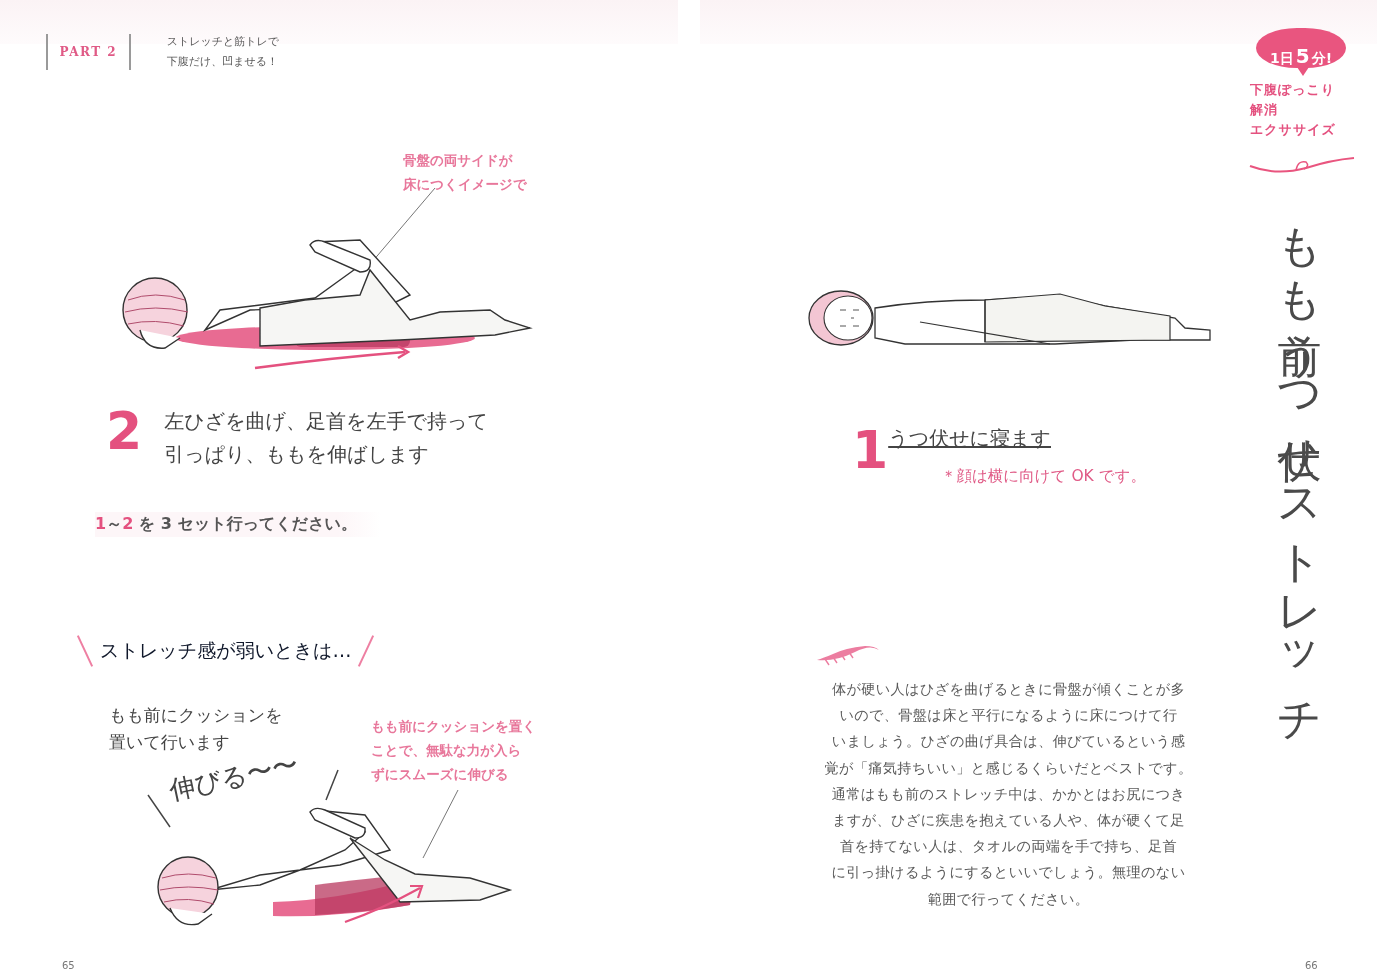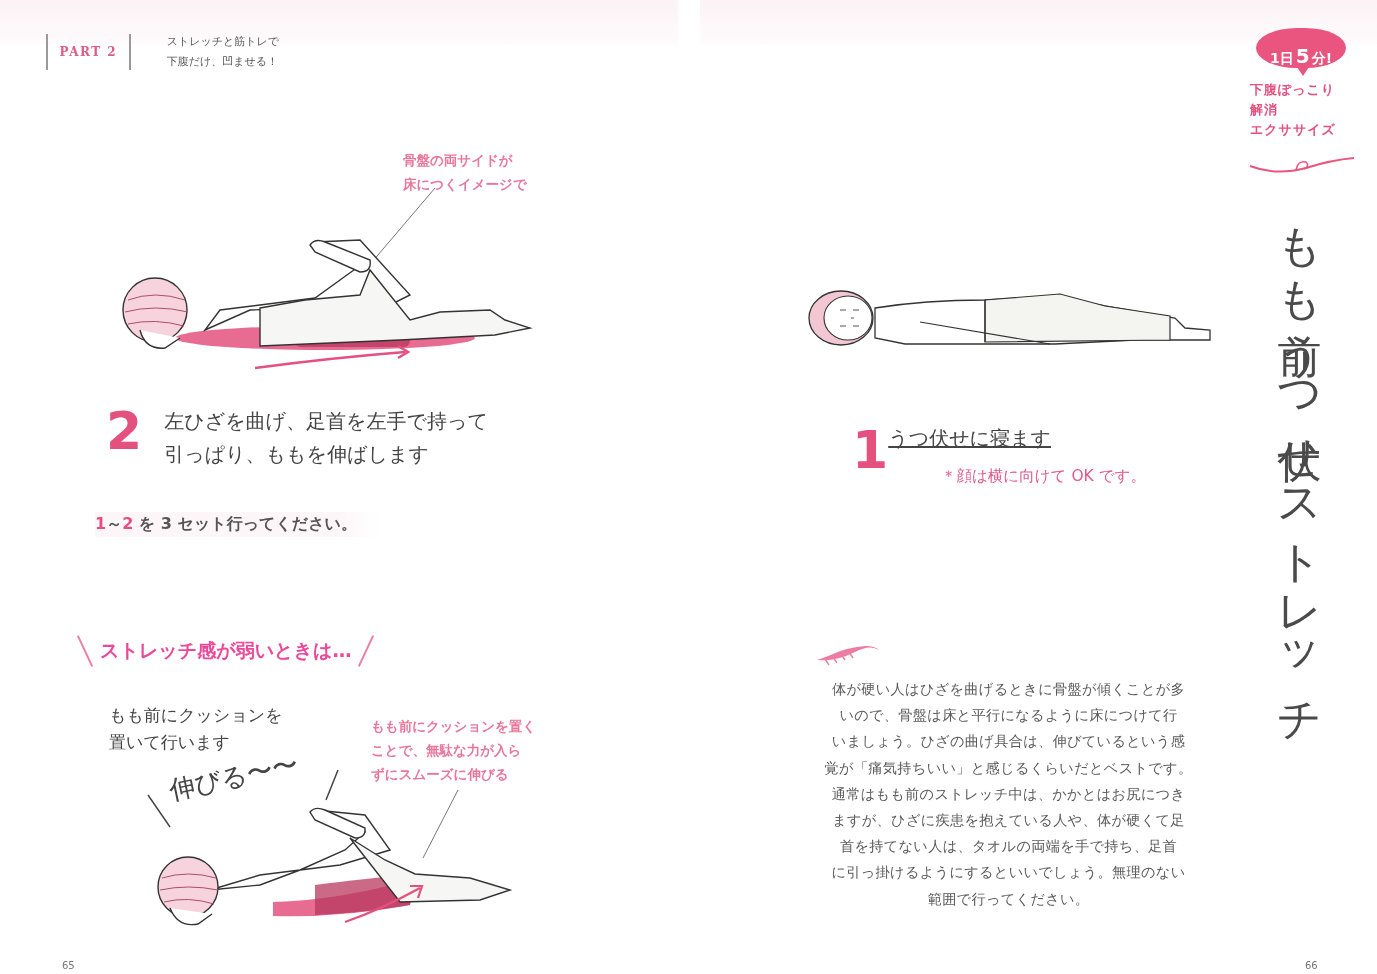--- a/index.html
+++ b/index.html
@@ -26,21 +26,21 @@
   .step { position: absolute; display: flex; align-items: flex-start; }
   .step-num { font-family: "DejaVu Sans", sans-serif; font-weight: bold; color: #e4517f; font-size: 52px; line-height: 52px; }
   .step-text { font-family: "DejaVu Serif", serif; font-size: 20px; line-height: 33px; color: #444; }
 
   .sets-line { position: absolute; left: 95px; top: 512px; font-size: 16px; font-weight: bold; color: #555;
     background: linear-gradient(90deg, #fdf6f8, #fdf6f8 85%, rgba(253,246,248,0)); padding: 2px 24px 2px 0; }
 
   .tip-title { position: absolute; left: 84px; top: 634px; display: flex; align-items: center; }
   .tip-title .slash { width: 2px; height: 34px; background: #ee7fa2; transform: rotate(-25deg); }
   .tip-title .slash.r { transform: rotate(25deg); }
-  .tip-title span { color: #ec4899; font-weight: bold; font-size: 19px; padding: 0 14px; }
+  .tip-title span { color: #0f172a; font-weight: normal; font-size: 19px; padding: 0 14px; }
 
   .body-serif { position: absolute; font-family: "DejaVu Serif", serif; font-size: 17px; line-height: 27px; color: #444; }
 
   .badge { position: absolute; left: 1256px; top: 28px; width: 90px; height: 40px; border-radius: 50%/55%; background: #e9557f; color: #fff;
     font-weight: bold; font-size: 14px; display: flex; align-items: flex-end; justify-content: center; }
   .badge:after { content: ""; position: absolute; left: 41px; bottom: -8px; border-left: 6px solid transparent; border-right: 6px solid transparent; border-top: 9px solid #e9557f; }
   .badge .big { font-size: 20px; margin: 0 2px; }
   .series-title { position: absolute; left: 1250px; top: 80px; width: 104px; text-align: left; color: #e4517f; font-weight: bold; font-size: 13px; line-height: 20px; letter-spacing: 1px; }
 
   .vertical-title { position: absolute; left: 1270px; top: 196px; width: 60px; writing-mode: vertical-rl; font-family: "DejaVu Serif", serif;

